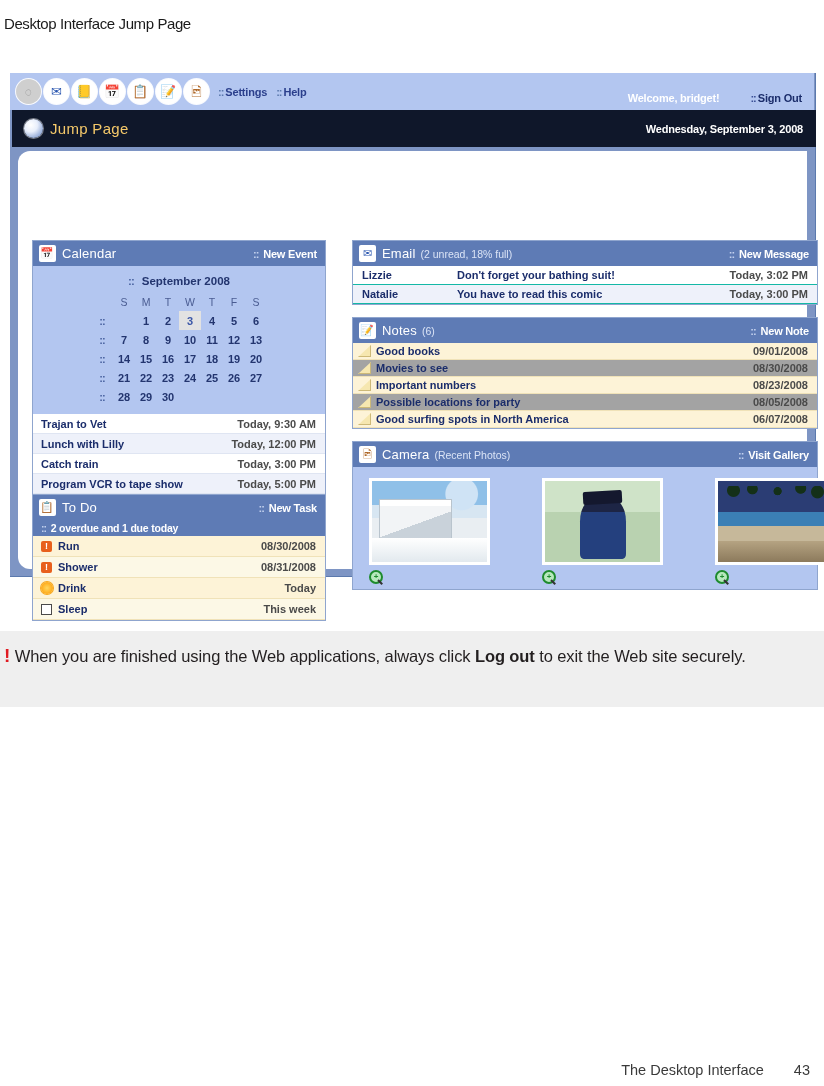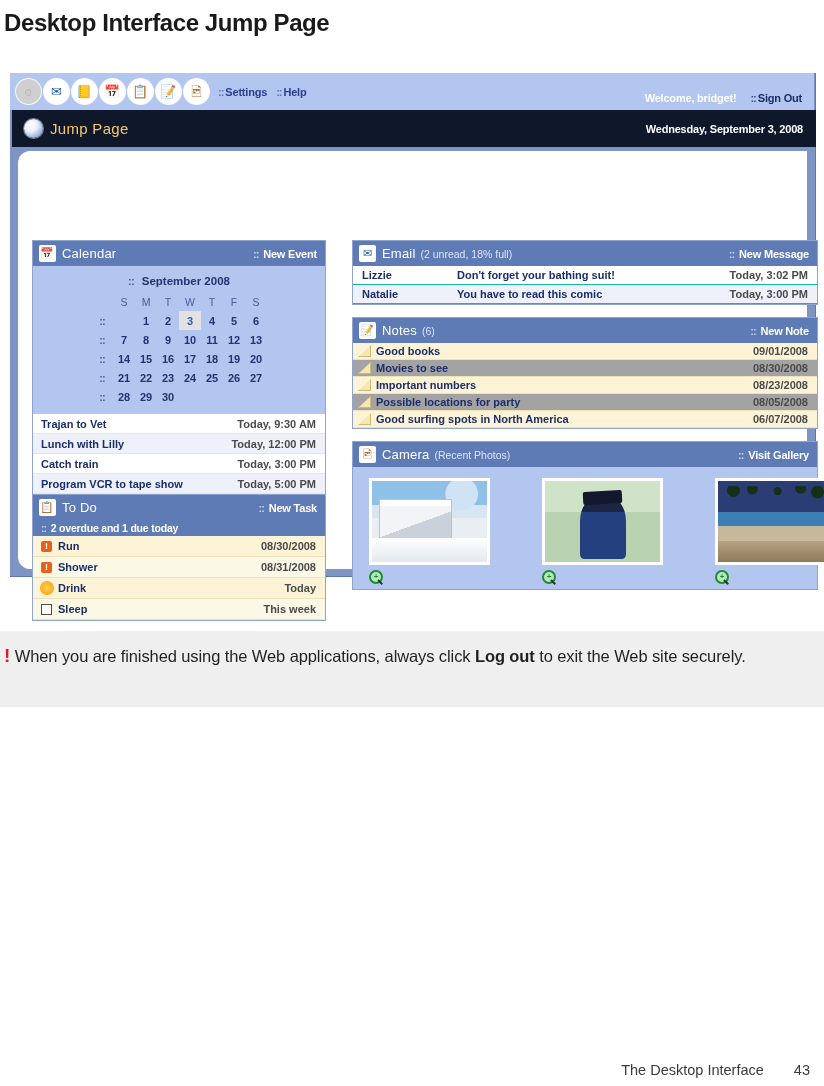--- a/index.html
+++ b/index.html
@@ -6,21 +6,21 @@
   body{
     width:824px;height:1086px;background:#ffffff;
     font-family:"Liberation Sans", sans-serif;
     -webkit-font-smoothing:antialiased;
     position:relative;overflow:hidden;
   }
 
   
   .page-title{
     position:absolute;left:0;top:0;width:824px;height:46px;
-    font-size:24px;font-weight:bold;color:#1a1a1a;
+    font-size:15px;font-weight:normal;color:#1a1a1a;
     letter-spacing:-0.4px;
     display:flex;align-items:center;padding-left:4px;box-sizing:border-box;
   }
 
   
   .app-window{
     position:absolute;left:10px;top:73px;width:806px;height:504px;
     background:#7e95c4;
     border-right:1px solid #5b79ad;border-bottom:1px solid #5b79ad;
     box-sizing:border-box;
@@ -43,21 +43,21 @@
   }
   .tb-icon.grey{background:#cfcfcf;}
   .tb-icon .glyph{display:block;}
   .toolbar-links{display:flex;align-items:center;gap:9px;margin-left:9px;}
   .tlink{
     font-size:11px;font-weight:bold;color:#2b3f8c;
     letter-spacing:-0.2px;cursor:pointer;white-space:nowrap;
   }
   .dots{color:#5b79ad;font-weight:bold;margin-right:2px;letter-spacing:-1px;}
   .toolbar-right{
-    margin-left:auto;display:flex;align-items:center;gap:14px;padding-right:12px;margin-top:12px;
+    margin-left:auto;display:flex;align-items:center;gap:31px;padding-right:12px;margin-top:12px;
   }
   .welcome{font-size:11px;font-weight:bold;color:#ffffff;letter-spacing:-0.2px;white-space:nowrap;}
   .signout{font-size:11px;font-weight:bold;color:#1b2d6b;letter-spacing:-0.2px;white-space:nowrap;cursor:pointer;}
 
   
   .jumpbar{
     position:absolute;left:2px;top:37px;width:804px;height:37px;
     background:#0f172a;display:flex;align-items:center;box-sizing:border-box;
   }
   .jump-left{display:flex;align-items:center;gap:7px;padding-left:12px;}

